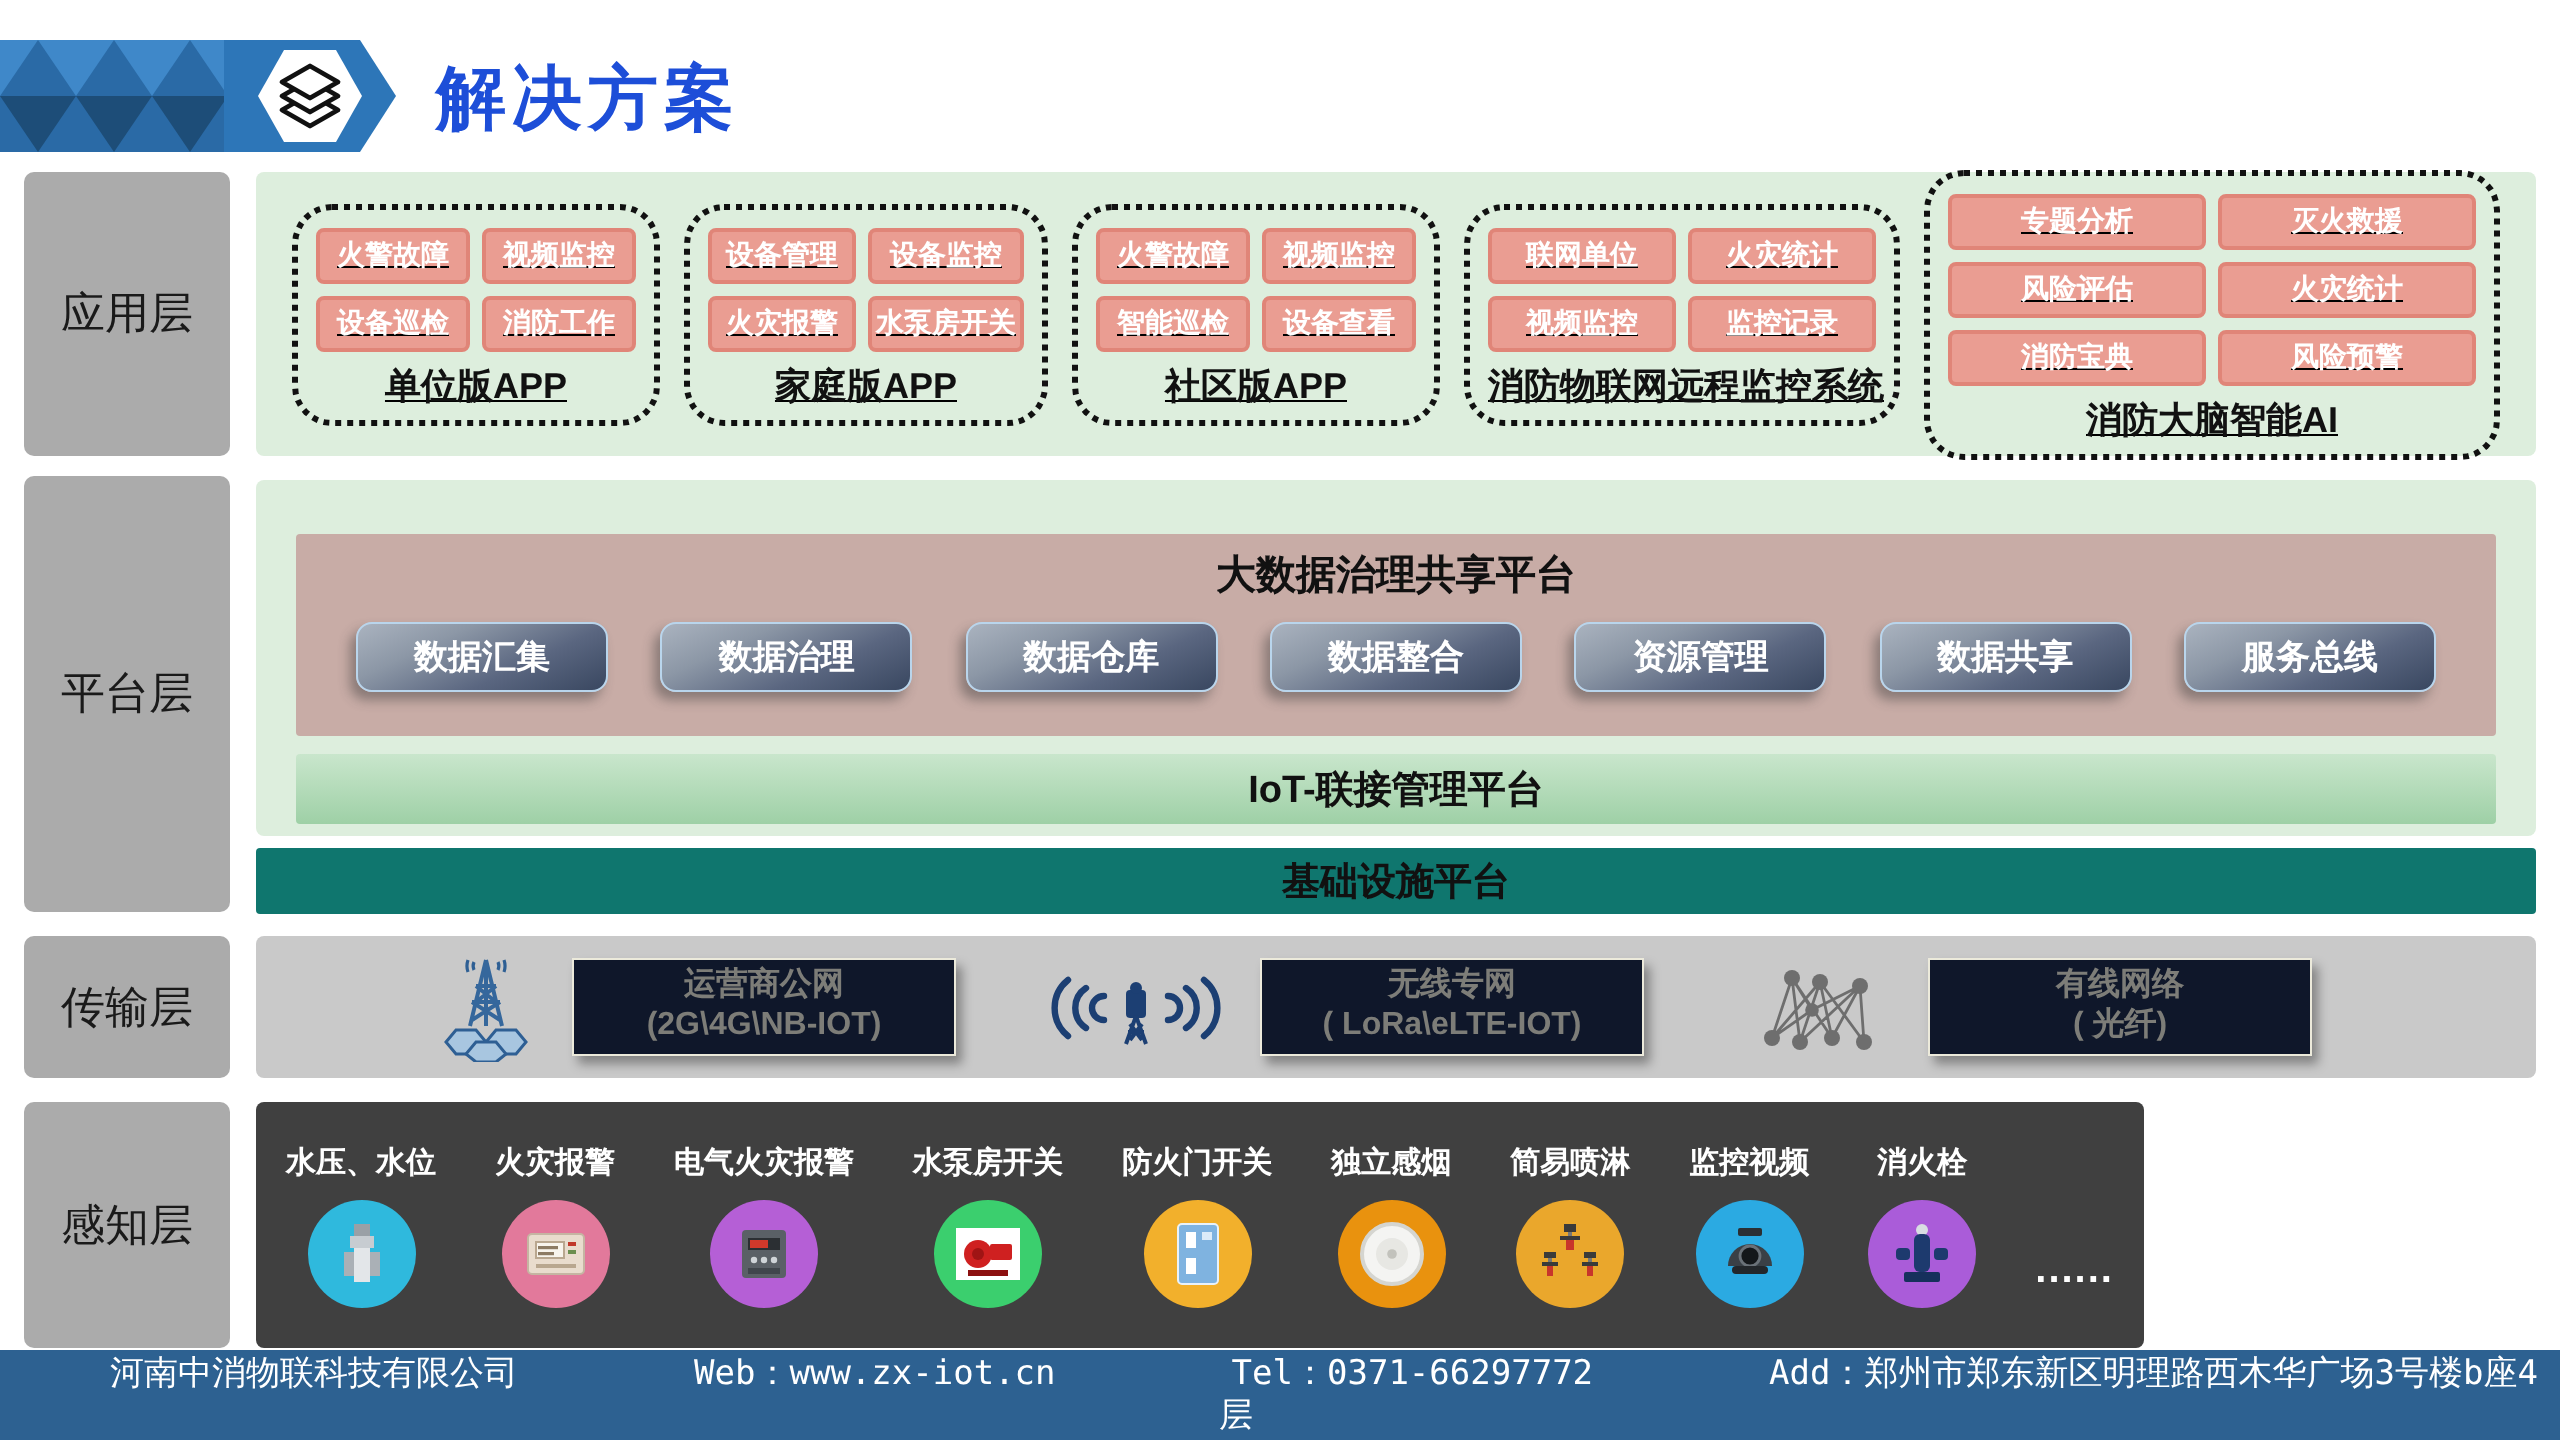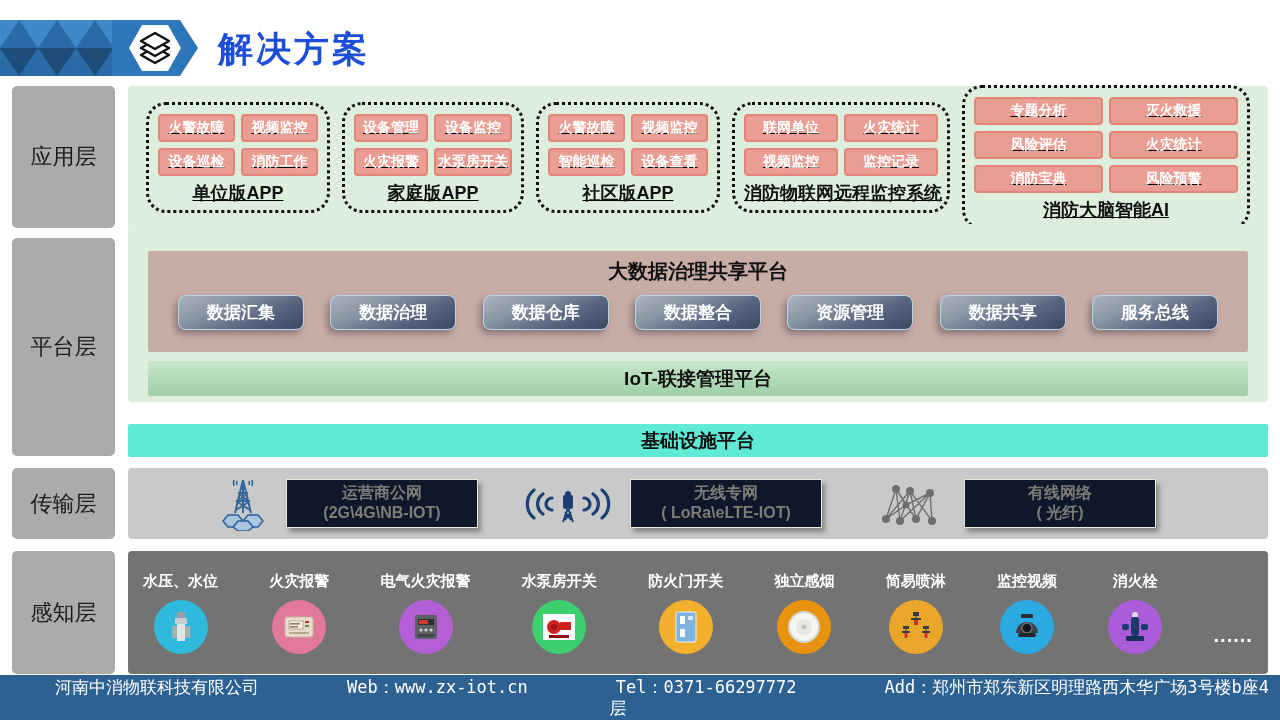--- a/index.html
+++ b/index.html
@@ -26,46 +26,46 @@
   .group { border:3px dotted #111; border-radius:20px; padding:9px 9px 5px;
     display:flex; flex-direction:column; gap:5px; background:transparent; }
   .g1 { width:184px; } .g2 { width:182px; } .g3 { width:184px; } .g4 { width:218px; } .g5 { flex:1; }
   .chips { display:grid; grid-template-columns:repeat(2,1fr); gap:6px; }
   .g5 .chips { grid-template-columns:repeat(2,1fr); }
   .chip { background:#ea9d92; border:2px solid #e08578; border-radius:4px; color:#fff;
     font-weight:bold; font-size:14px; text-align:center; padding:3px 2px; white-space:nowrap; }
   .gtitle { text-align:center; font-weight:bold; font-size:18px; color:#111; white-space:nowrap; }
   .g4 .gtitle { font-size:18px; }
   
-  .platform-strip { position:absolute; left:128px; top:224px; width:1140px; height:178px;
+  .platform-strip { position:absolute; left:128px; top:240px; width:1140px; height:178px;
     background:#ddeedd; border-radius:4px; padding:27px 20px 16px; }
   .bigdata { background:#c8aca6; height:101px; padding-top:7px; border-radius:2px; }
   .bd-title { text-align:center; font-weight:bold; font-size:20px; color:#111; }
   .modules { display:flex; justify-content:space-between; padding:0 30px; margin-top:10px; }
   .module-btn { width:126px; height:35px; border-radius:8px; border:1px solid #b9d5ec;
     background:linear-gradient(155deg,#aab3bf 0%,#8c97a6 30%,#5a6680 65%,#394760 100%);
     color:#fff; font-weight:bold; font-size:17px; display:flex; align-items:center;
     justify-content:center; box-shadow:-3px 4px 6px rgba(60,60,60,.45); white-space:nowrap; }
   .iot-bar { margin-top:9px; height:35px; background:linear-gradient(180deg,#c9e6cc,#9ed0a6);
     display:flex; align-items:center; justify-content:center; font-weight:bold; font-size:19px;
     color:#111; border-radius:2px; }
   .infra-bar { position:absolute; left:128px; top:424px; width:1140px; height:33px;
-    background:#5eead4; border-radius:2px; display:flex; align-items:center; justify-content:center;
+    background:#0f766e; border-radius:2px; display:flex; align-items:center; justify-content:center;
     font-weight:bold; font-size:19px; color:#111; }
   
   .trans-strip { position:absolute; left:128px; top:468px; width:1140px; height:71px;
     background:#c9c9c9; border-radius:4px; }
   .net { position:absolute; top:0; height:71px; display:flex; align-items:center; gap:14px; }
   .net1 { left:86px; } .net2 { left:392px; } .net3 { left:748px; }
   .net-box { background:#0f172a; border:1px solid #eceadb; box-shadow:3px 4px 5px rgba(0,0,0,.35);
     width:192px; padding:3px 0 4px; text-align:center; color:#7d7d78; font-weight:bold;
     font-size:16px; line-height:1.28; }
   
-  .percep-strip { position:absolute; left:128px; top:551px; width:1140px; height:123px;
-    background:#737373; border-radius:4px; display:flex; align-items:center;
+  .percep-strip { position:absolute; left:128px; top:551px; width:944px; height:123px;
+    background:#404040; border-radius:4px; display:flex; align-items:center;
     justify-content:space-between; padding:0 15px; }
   .sensor { display:flex; flex-direction:column; align-items:center; gap:9px; }
   .sname { color:#fff; font-weight:bold; font-size:15px; white-space:nowrap; }
   .scircle { width:54px; height:54px; border-radius:50%; display:flex; align-items:center;
     justify-content:center; }
   .more-dots { color:#fff; font-weight:bold; font-size:20px; letter-spacing:1px;
     margin-top:46px; white-space:nowrap; }
   
   .footer { position:absolute; left:0; top:675px; width:1280px; height:45px; background:#2d6191;
     color:#fff; font-family:"DejaVu Sans Mono","Liberation Mono",monospace; font-size:17px;

